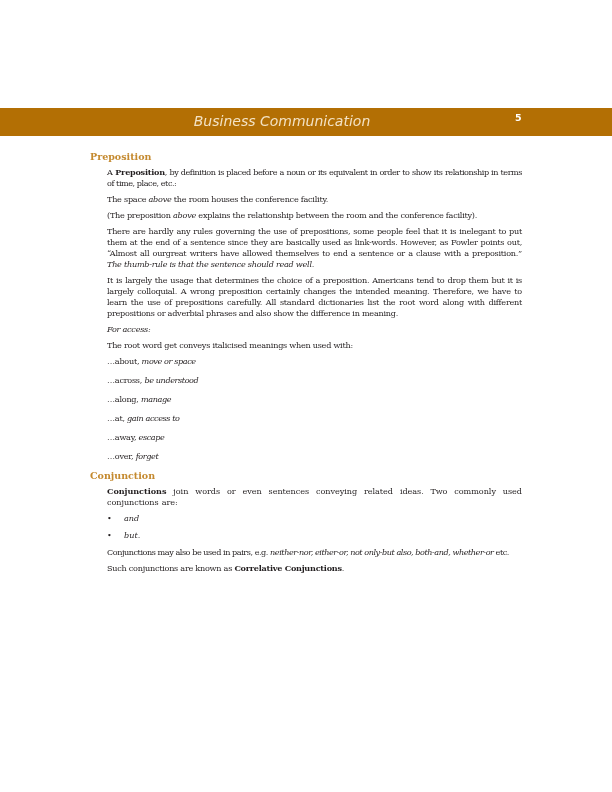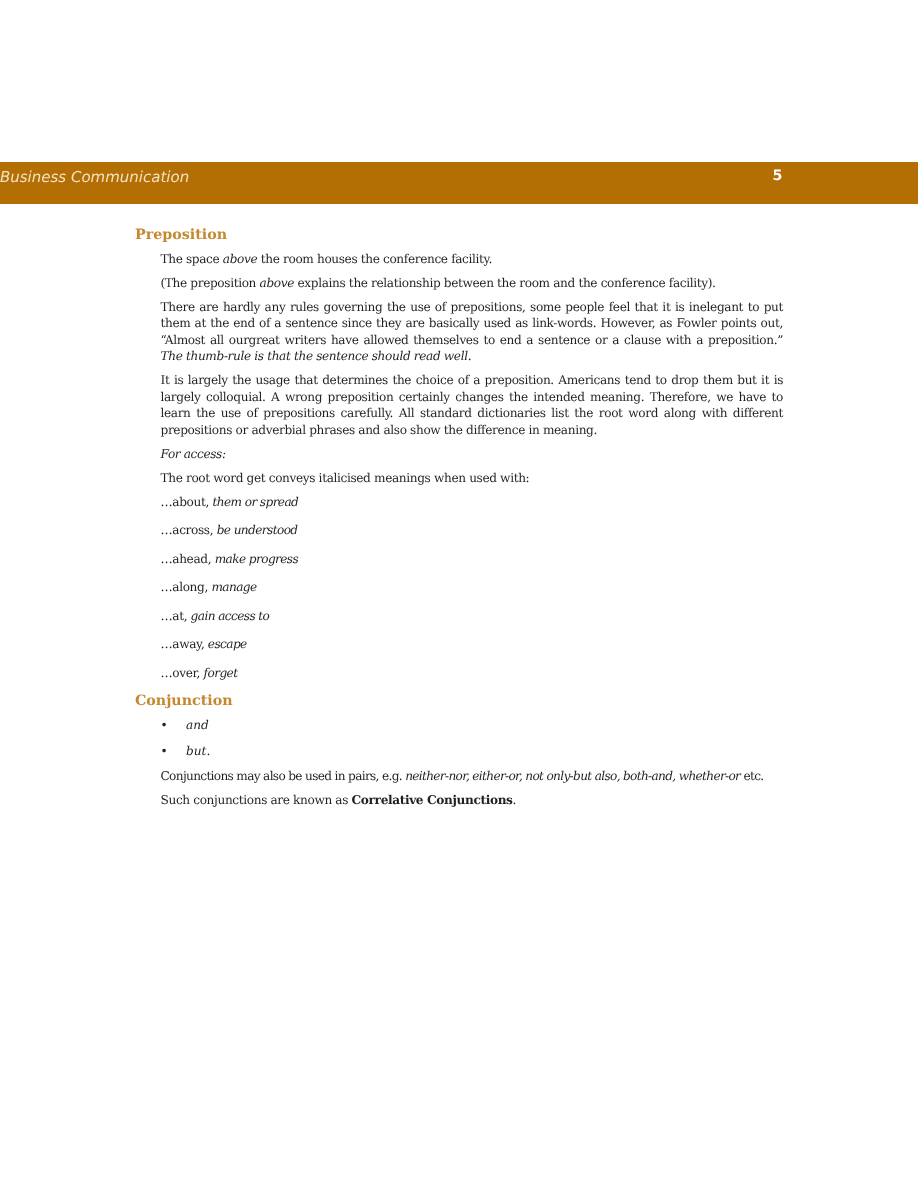--- a/index.html
+++ b/index.html
@@ -5,22 +5,22 @@
   html, body { margin: 0; padding: 0; }
   body {
     width: 612px; height: 792px; background: #ffffff; position: relative; overflow: hidden;
     font-family: "DejaVu Serif", "Liberation Serif", serif; color: #231f20;
   }
   .header-band {
     position: absolute; left: 0; top: 108px; width: 612px; height: 28px;
     background: #b36f04;
   }
   .header-title {
-    position: absolute; left: 0; width: 564px; top: 113px; 
-    font-family: "DejaVu Sans", sans-serif; font-style: italic; font-size: 10px; color: #f3e2c4;
+    position: absolute; left: 0; width: 564px; top: 113px; text-align: center;
+    font-family: "DejaVu Sans", sans-serif; font-style: italic; font-size: 14px; color: #f3e2c4;
   }
   .header-page {
     position: absolute; left: 515px; top: 112px;
     font-family: "DejaVu Sans", sans-serif; font-weight: bold; font-size: 9.5px; color: #ffffff;
   }
   .content { position: absolute; left: 90px; top: 151px; width: 432px; }
   .section-heading {
     font-family: "DejaVu Serif", serif; font-weight: bold; color: #c4892e; font-size: 9.5px;
     margin: 0 0 4px 0; line-height: 12px;
   }
@@ -44,48 +44,49 @@
 
 <div class="header-band"></div>
 <div class="header-title">Business Communication</div>
 <div class="header-page">5</div>
 
 <div class="content">
 
   <section>
     <h2 class="section-heading">Preposition</h2>
     <div class="indent">
+      <p><span>A </span><b>Preposition</b><span class="tight">, by definition is placed before a noun or its equivalent in order to show its relationship in terms of time, place, etc.:</span></p>
 
       <p><span>The space </span><i>above</i><span> the room houses the conference facility.</span></p>
 
       <p><span>(The preposition </span><i>above</i><span> explains the relationship between the room and the conference facility).</span></p>
 
       <p><span>There are hardly any rules governing the use of prepositions, some people feel that it is inelegant to put them at the end of a sentence since they are basically used as link-words. However, as Fowler points out, “Almost all ourgreat writers have allowed themselves to end a sentence or a clause with a preposition.” </span><i>The thumb-rule is that the sentence should read well</i><span>.</span></p>
 
       <p>It is largely the usage that determines the choice of a preposition. Americans tend to drop them but it is largely colloquial. A wrong preposition certainly changes the intended meaning. Therefore, we have to learn the use of prepositions carefully. All standard dictionaries list the root word along with different prepositions or adverbial phrases and also show the difference in meaning.</p>
 
       <p><i>For access:</i></p>
 
       <p>The root word get conveys italicised meanings when used with:</p>
 
       <div>
-        <div class="word-item"><span>…</span><b>about</b>, <i>them or spread</i></div>
+        <div class="word-item"><span>…</span><b>about</b>, <i>move or space</i></div>
         <div class="word-item"><span>…</span><b>across</b>, <i>be understood</i></div>
-        <div class="word-item"><span>…</span><b>ahead</b>, <i>make progress</i></div>
         <div class="word-item"><span>…</span><b>along</b>, <i>manage</i></div>
         <div class="word-item"><span>…</span><b>at</b>, <i>gain access to</i></div>
         <div class="word-item"><span>…</span><b>away</b>, <i>escape</i></div>
         <div class="word-item"><span>…</span><b>over</b>, <i>forget</i></div>
       </div>
     </div>
   </section>
 
   <section class="sec2">
     <h2 class="section-heading">Conjunction</h2>
     <div class="indent">
+      <p class="wide"><b>Conjunctions</b><span> join words or even sentences conveying related ideas. Two commonly used conjunctions are:</span></p>
 
       <ul class="bullets">
         <li><span class="dot">•</span><span>and</span></li>
         <li><span class="dot">•</span><span>but.</span></li>
       </ul>
 
 
       <p class="tight" style="text-align:left"><span>Conjunctions may also be used in pairs, e.g. </span><i>neither-nor, either-or, not only-but also, both-and, whether-or</i><span> etc.</span></p>
 
       <p><span>Such conjunctions are known as </span><b>Correlative Conjunctions</b><span>.</span></p>

